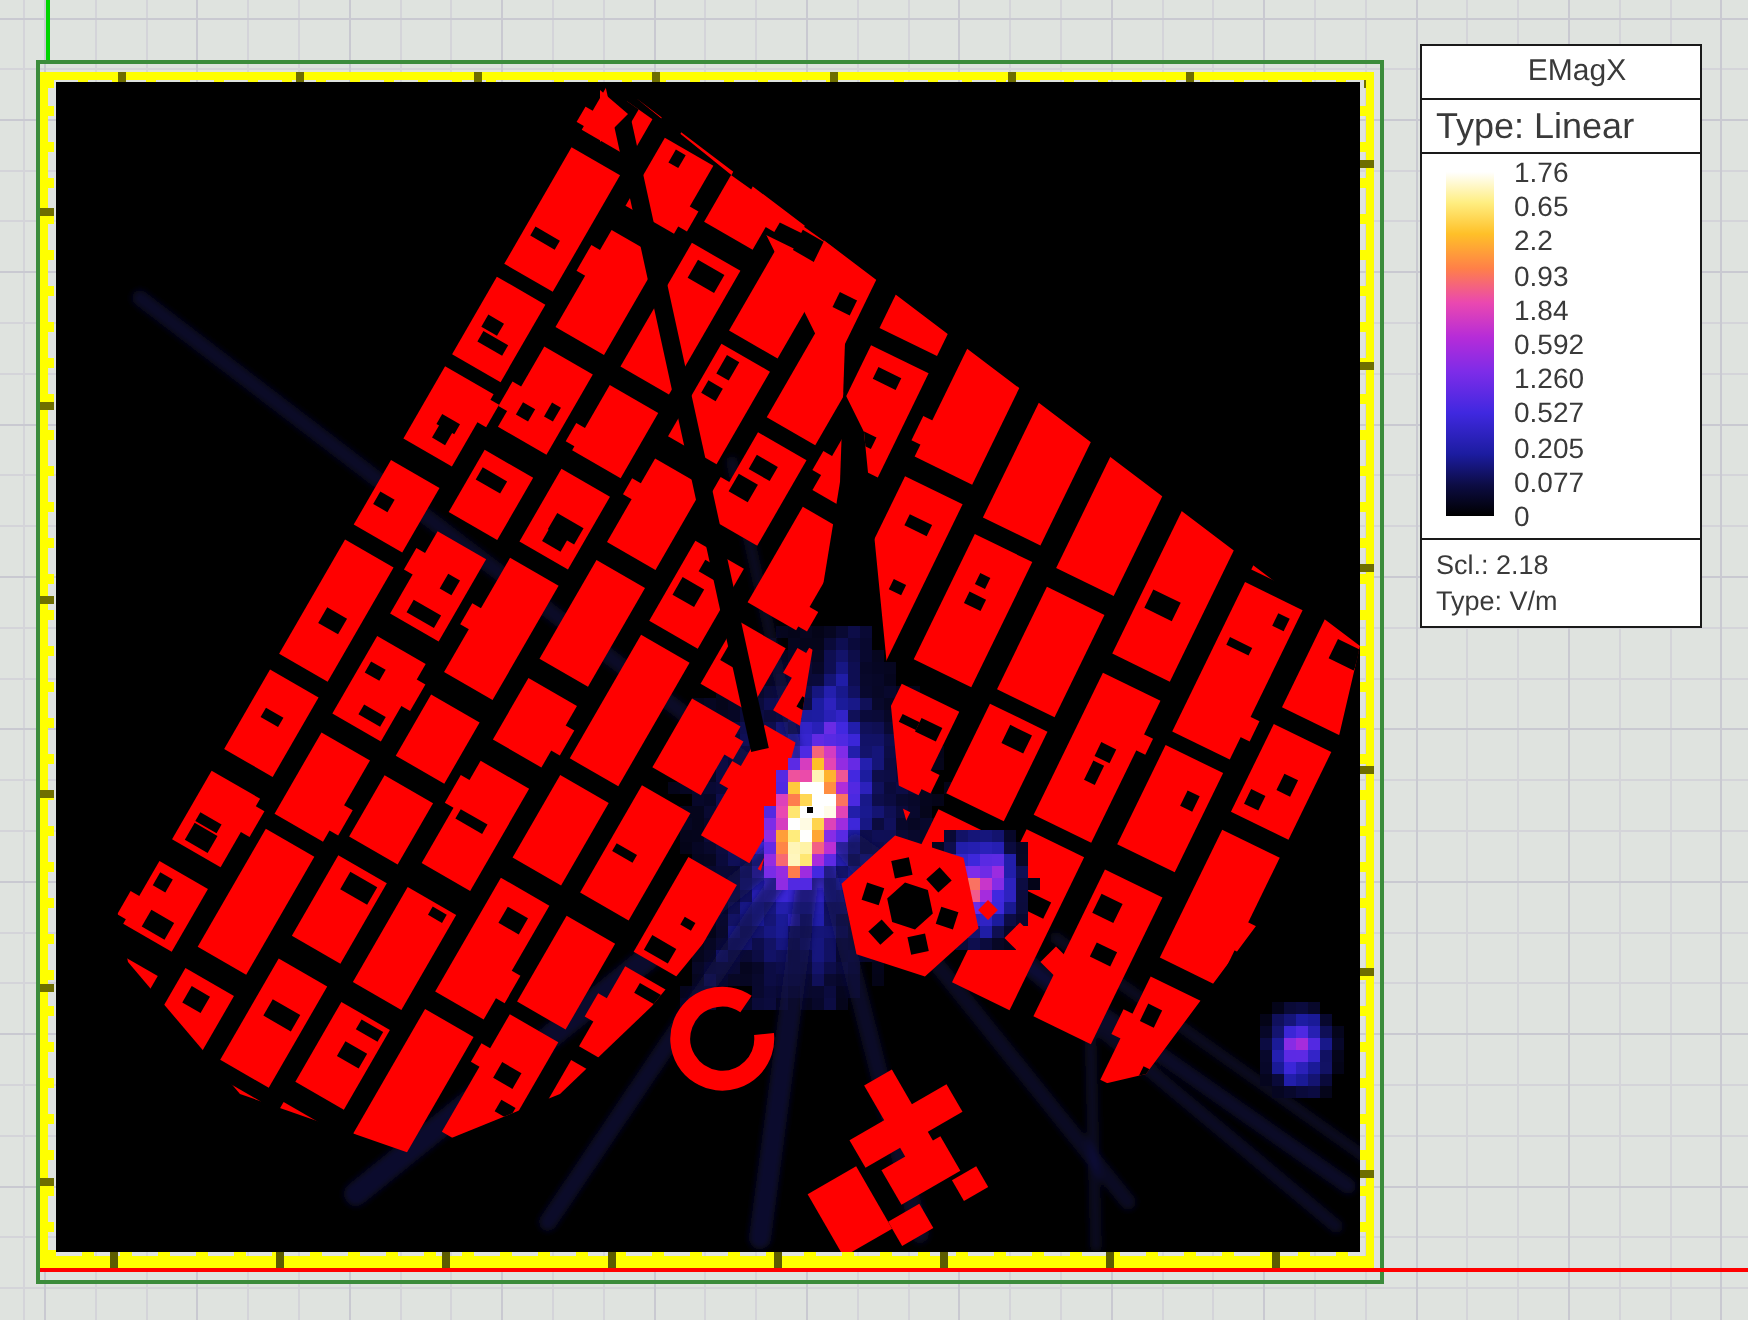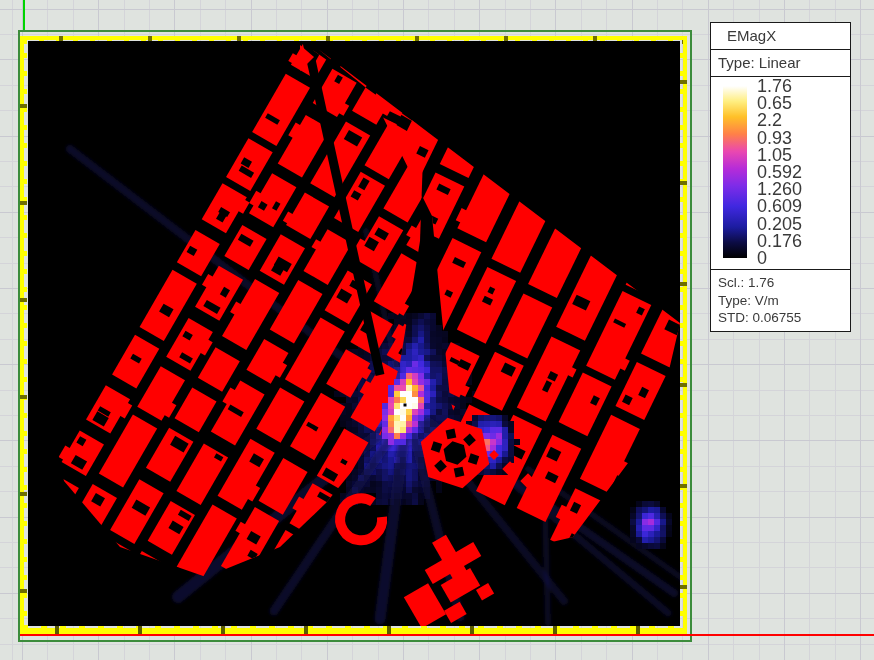--- a/index.html
+++ b/index.html
@@ -36,27 +36,27 @@
       repeating-linear-gradient(0deg,transparent 0 45px,#6e6e00 45px 49px,transparent 49px 101px),
       linear-gradient(270deg,#ffff00 0 4px,transparent 4px),
       repeating-linear-gradient(0deg,#ffff00 0 5px,transparent 5px 18px);}
   .axis-y{position:absolute;left:23px;top:0;width:2px;height:32px;background:#00d400;}
   .axis-x{position:absolute;left:20px;top:634px;width:854px;height:2px;background:#ff0000;}
   .canvasbox{position:absolute;left:28px;top:41px;width:652px;height:585px;background:#000;}
   .canvasbox svg{display:block;}
 
   .legend{position:absolute;left:710px;top:22px;width:139px;background:#ffffff;
     border:1px solid #1a1a1a;color:#3a3a3a;}
-  .lg-title{height:26px;line-height:26px;padding-left:16px;font-size:15px;border-bottom:1px solid #1a1a1a;}
-  .lg-type{height:26px;line-height:26px;padding-left:7px;font-size:15px;border-bottom:1px solid #1a1a1a;}
+  .lg-title{height:26px;line-height:26px;padding-left:16px;font-size:15px;border-bottom:1px solid #1a1a1a;text-align:center;}
+  .lg-type{height:26px;line-height:26px;padding-left:7px;font-size:18px;border-bottom:1px solid #1a1a1a;}
   .lg-scale{position:relative;height:192px;border-bottom:1px solid #1a1a1a;}
   .bar{position:absolute;left:12px;top:9px;width:24px;height:172px;
     background:linear-gradient(180deg,#ffffff 0%,#ffee80 9%,#ffc028 18%,#ff8048 28%,
       #ea48b0 38%,#b62cd8 48%,#7e2ce8 58%,#4028e0 70%,#1c1ca0 82%,#0c0c44 91%,#000000 100%);}
-  .vals{position:absolute;left:46px;top:1px;font-size:18px;}
+  .vals{position:absolute;left:46px;top:1px;font-size:14px;}
   .vals div{height:17.2px;line-height:17.2px;}
   .lg-stats{padding:4px 0 4px 7px;font-size:13.5px;}
   .lg-stats div{height:17.5px;line-height:17.5px;}
 </style>
 </head>
 <body>
 
 <div class="stage">
 
   <div class="axis-y"></div>
@@ -1229,28 +1229,27 @@
   <div class="legend">
     <div class="lg-title">EMagX</div>
     <div class="lg-type">Type: Linear</div>
     <div class="lg-scale">
       <div class="bar"></div>
       <div class="vals">
           <div>1.76</div>
           <div>0.65</div>
           <div>2.2</div>
           <div>0.93</div>
-          <div>1.05</div>
+          <div>1.84</div>
           <div>0.592</div>
           <div>1.260</div>
-          <div>0.609</div>
+          <div>0.527</div>
           <div>0.205</div>
-          <div>0.176</div>
+          <div>0.077</div>
           <div>0</div>
         </div>
     </div>
     <div class="lg-stats">
-      <div>Scl.: 1.76</div>
+      <div>Scl.: 2.18</div>
       <div>Type: V/m</div>
-      <div>STD: 0.06755</div>
     </div>
   </div>
 </div>
 
 </body></html>

